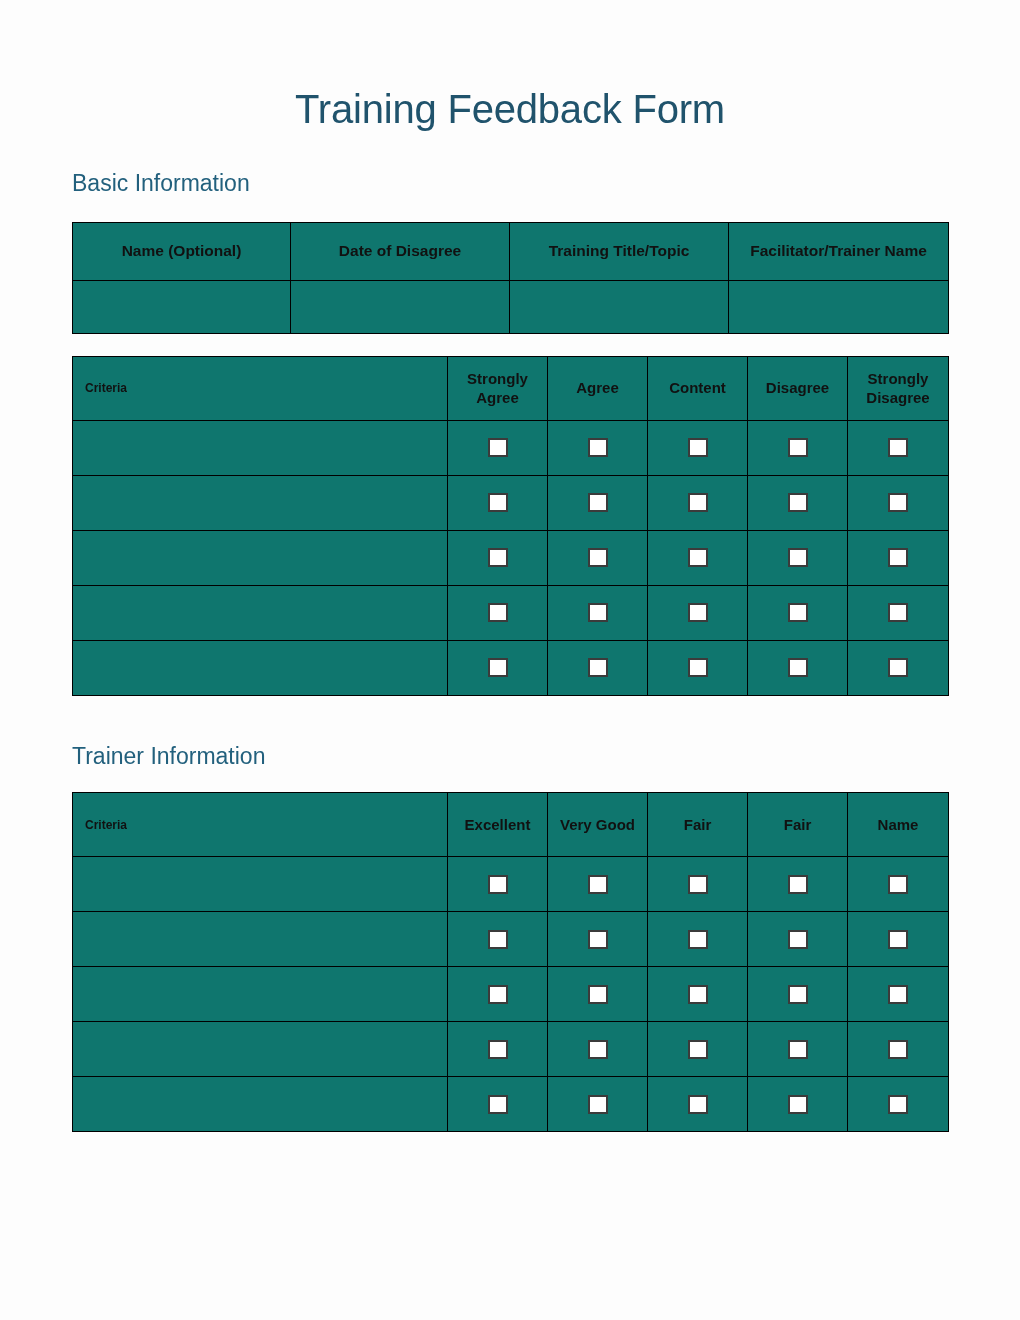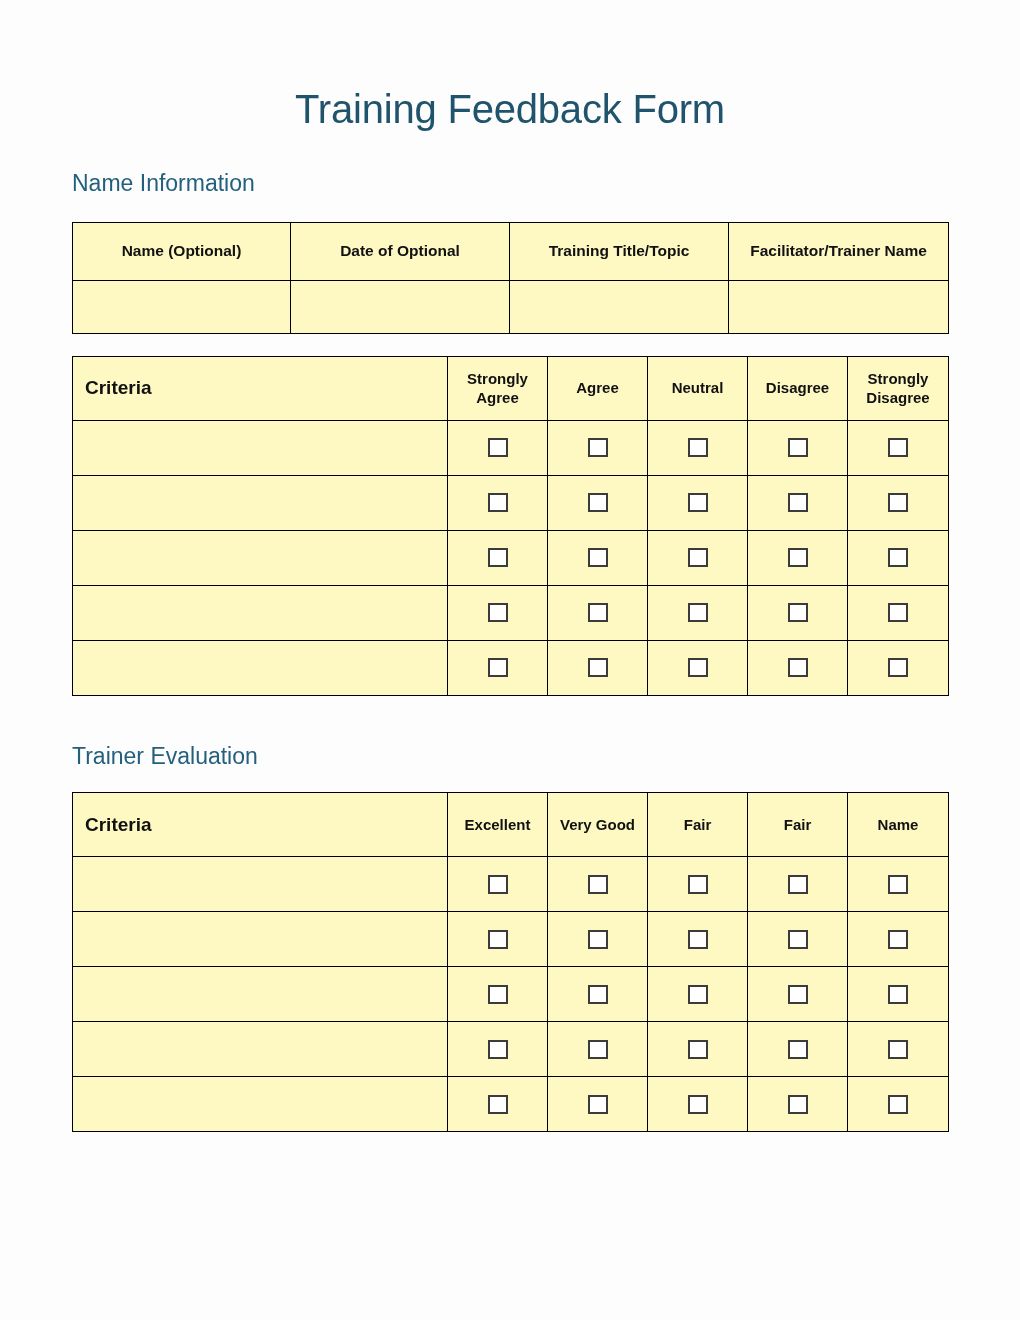--- a/index.html
+++ b/index.html
@@ -56,21 +56,21 @@
     line-height: 1.55;
     color: #161616;
     max-width: 876px;
   }
 
   
   table.form-table {
     border-collapse: collapse;
     width: 876px;
     table-layout: fixed;
-    background: #fef9c3;
+    background: #0f766e;
   }
   table.form-table td,
   table.form-table th {
     border: 1.4px solid #000000;
     padding: 0;
   }
 
   
   .basic-table { margin-top: 24px; }
   .basic-table th {
@@ -82,21 +82,21 @@
     padding: 4px 8px;
     line-height: 1.3;
   }
   .basic-table td.blank-cell {
     height: 52px;
   }
 
   
   .eval-table { margin-top: 22px; }
   .eval-table th.criteria-head {
-    font-size: 19px;
+    font-size: 12px;
     font-weight: bold;
     text-align: left;
     vertical-align: middle;
     padding: 4px 12px;
     height: 55px;
   }
   .eval-table th.scale-head {
     font-size: 15px;
     font-weight: bold;
     text-align: center;
@@ -137,34 +137,34 @@
   col.b3 { width: 219px; }
   col.b4 { width: 220px; }
 </style>
 </head>
 <body>
 
 <div class="page">
 
   <h1 class="doc-title">Training Feedback Form</h1>
 
-  <h2 class="section-heading sec-basic">Name Information</h2>
+  <h2 class="section-heading sec-basic">Basic Information</h2>
 
 
   <table class="form-table basic-table">
     <colgroup>
       <col class="b1">
         <col class="b2">
         <col class="b3">
         <col class="b4">
     </colgroup>
     <thead>
       <tr>
         <th>Name (Optional)</th>
-        <th>Date of Optional</th>
+        <th>Date of Disagree</th>
         <th>Training Title/Topic</th>
         <th>Facilitator/Trainer Name</th>
       </tr>
     </thead>
     <tbody>
       <tr>
         <td class="blank-cell"></td>
         <td class="blank-cell"></td>
         <td class="blank-cell"></td>
         <td class="blank-cell"></td>
@@ -180,21 +180,21 @@
         <col class="c-scale2">
         <col class="c-scale3">
       <col class="c-scale4">
         <col class="c-scale5">
     </colgroup>
     <thead>
       <tr>
         <th class="criteria-head">Criteria</th>
         <th class="scale-head">Strongly Agree</th>
         <th class="scale-head">Agree</th>
-        <th class="scale-head">Neutral</th>
+        <th class="scale-head">Content</th>
         <th class="scale-head">Disagree</th>
         <th class="scale-head">Strongly Disagree</th>
       </tr>
     </thead>
     <tbody>
       <tr>
         <td class="criteria-cell"></td>
         <td class="check-cell"><span class="checkbox"></span></td>
         <td class="check-cell"><span class="checkbox"></span></td>
         <td class="check-cell"><span class="checkbox"></span></td>
@@ -229,21 +229,21 @@
         <td class="criteria-cell"></td>
         <td class="check-cell"><span class="checkbox"></span></td>
         <td class="check-cell"><span class="checkbox"></span></td>
         <td class="check-cell"><span class="checkbox"></span></td>
         <td class="check-cell"><span class="checkbox"></span></td>
         <td class="check-cell"><span class="checkbox"></span></td>
       </tr>
     </tbody>
   </table>
 
-  <h2 class="section-heading sec-trainer">Trainer Evaluation</h2>
+  <h2 class="section-heading sec-trainer">Trainer Information</h2>
 
   <table class="form-table eval-table">
     <colgroup>
       <col class="c-criteria">
       <col class="c-scale1">
         <col class="c-scale2">
         <col class="c-scale3">
       <col class="c-scale4">
         <col class="c-scale5">
     </colgroup>

